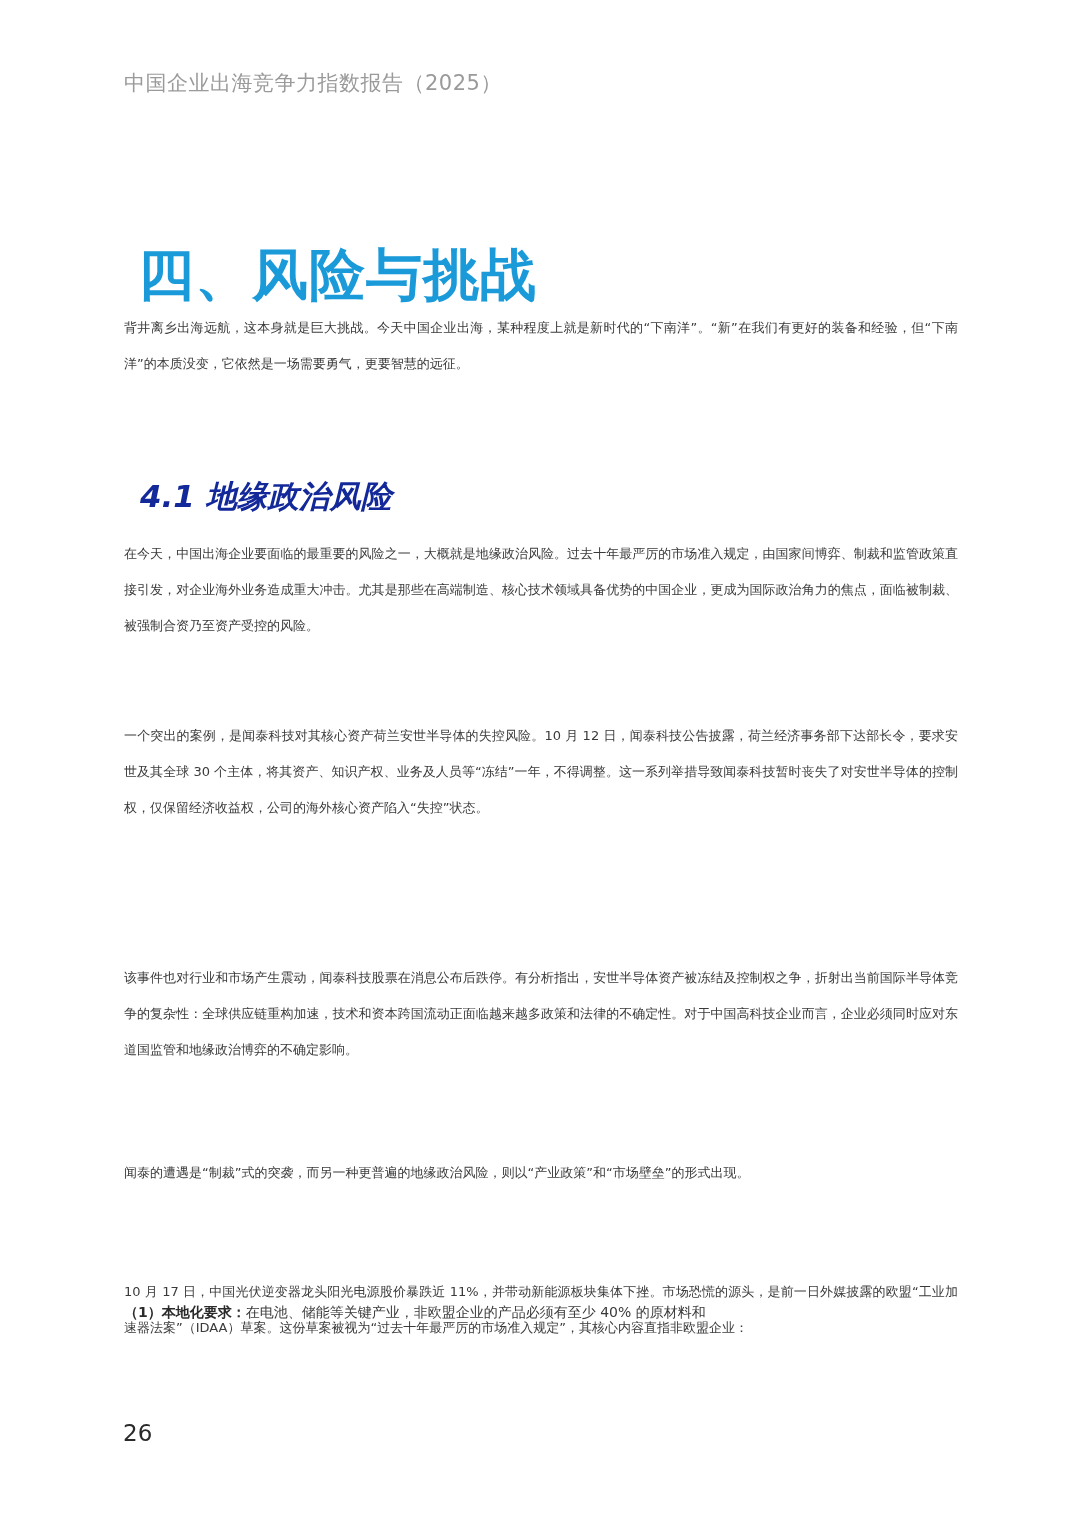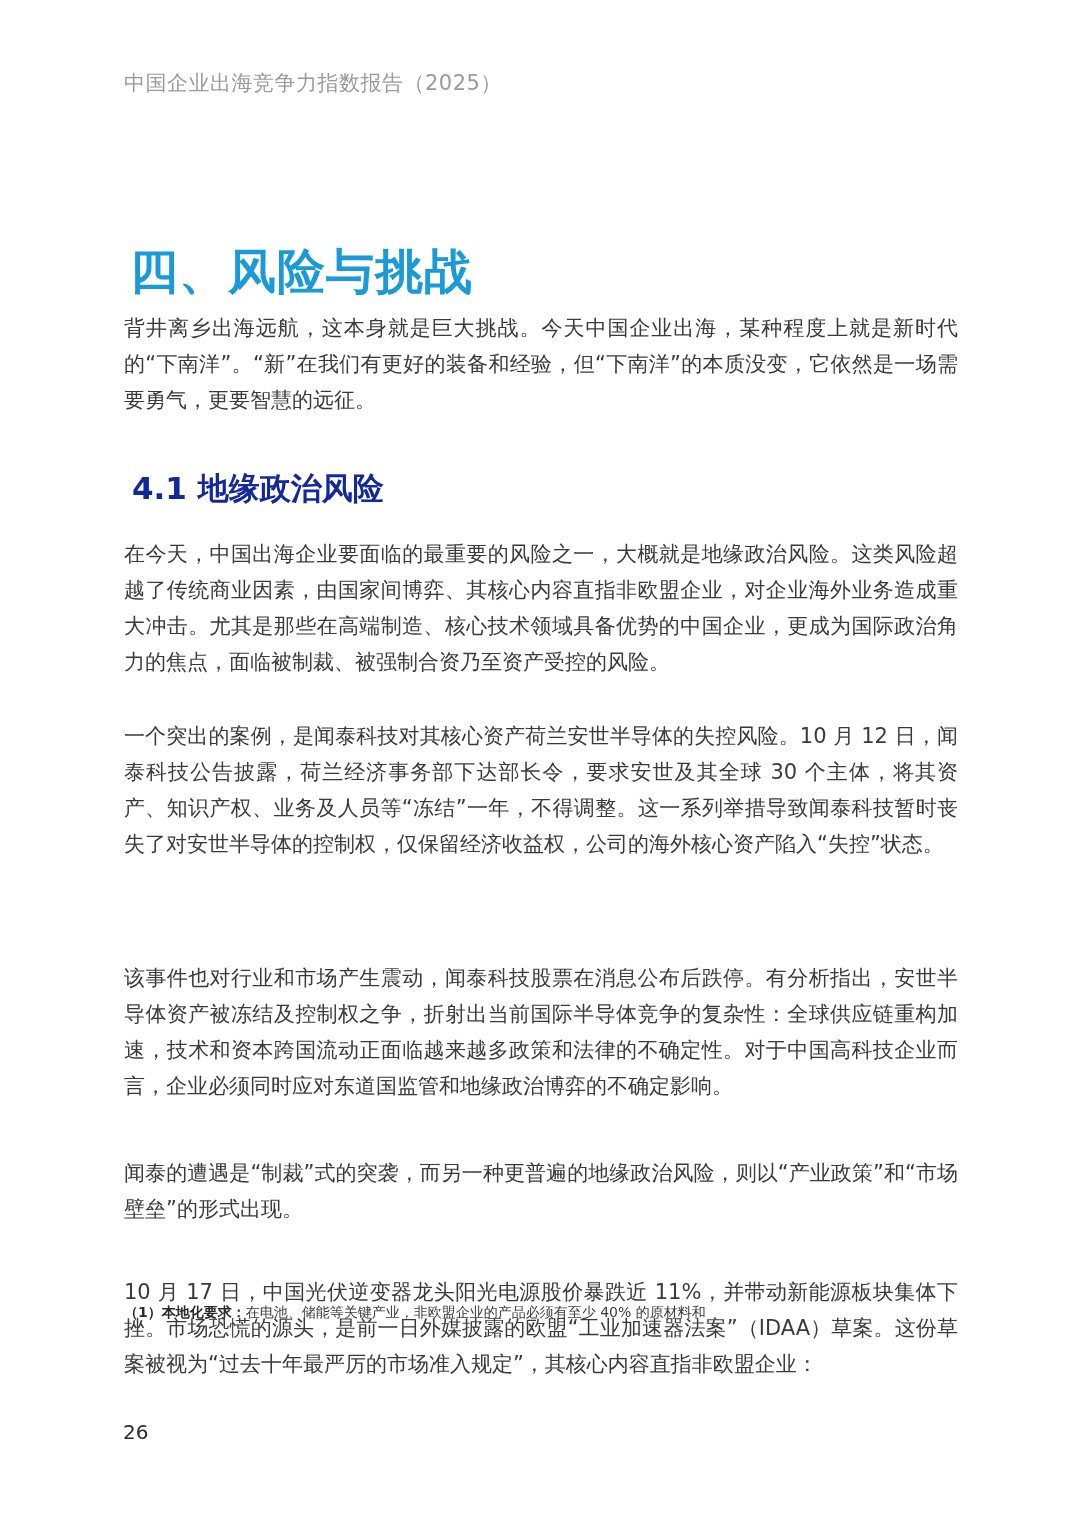--- a/index.html
+++ b/index.html
@@ -1,47 +1,47 @@
 <!DOCTYPE html>
 <html><head>
 <meta charset="utf-8">
 <style>
   html, body { margin: 0; padding: 0; background: #ffffff; }
   body { width: 1080px; height: 1527px; position: relative; overflow: hidden;
          font-family: "DejaVu Sans", "Liberation Sans", sans-serif; color: #3a3a3a; }
   .running-header { position: absolute; left: 124px; top: 52px; font-size: 21px; color: #9a9a9a; letter-spacing: 0.5px; margin-top: 17px; }
-  .chapter-title { position: absolute; left: 122px; top: 228px; font-size: 48px; font-weight: bold; color: #1a9ad9; letter-spacing: 1px; margin: 8px; line-height: 70px; }
+  .chapter-title { position: absolute; left: 122px; top: 228px; font-size: 56px; font-weight: bold; color: #1a9ad9; letter-spacing: 1px; margin: 16px; line-height: 70px; font-family: Liberation Mono, monospace; }
   .intro { position: absolute; left: 124px; top: 310px; width: 834px; }
-  .section-title { position: absolute; left: 124px; top: 458px; font-size: 31px; font-weight: bold; color: #13299a; margin: 8px; line-height: 44px; }
-  .para { font-size: 21px; line-height: 36px; color: #3a3a3a; margin: 0; text-align: justify; }
+  .section-title { position: absolute; left: 124px; top: 458px; font-size: 31px; font-weight: bold; color: #13299a; margin: 16px; line-height: 44px; font-style: italic; }
+  .para { font-size: 13px; line-height: 36px; color: #3a3a3a; margin: 0; text-align: justify; }
   .block { position: absolute; left: 124px; width: 834px; }
   .b1 { top: 536px; }
   .b2 { top: 718px; }
   .b3 { top: 936px; margin-top: 24px; }
   .b4 { top: 1118px; margin-top: 37px; }
   .b5 { top: 1274px; }
   .list-item { position: absolute; left: 124px; top: 1296px; width: 840px; font-size: 14px; line-height: 32px; color: #3a3a3a; white-space: nowrap; }
   .list-item .lbl { font-weight: bold; color: #2a2a2a; }
-  .page-number { position: absolute; left: 123px; top: 1420px; font-size: 20px; color: #2a2a2a; }
+  .page-number { position: absolute; left: 123px; top: 1420px; font-size: 23px; color: #2a2a2a; }
 </style>
 </head>
 <body>
 
 <div class="running-header">中国企业出海竞争力指数报告（2025）</div>
 
 <h1 class="chapter-title">四、风险与挑战</h1>
 
 <div class="intro">
   <p class="para">背井离乡出海远航，这本身就是巨大挑战。今天中国企业出海，某种程度上就是新时代的“下南洋”。“新”在我们有更好的装备和经验，但“下南洋”的本质没变，它依然是一场需要勇气，更要智慧的远征。</p>
 </div>
 
 <h2 class="section-title">4.1 地缘政治风险</h2>
 
 <div class="block b1">
-  <p class="para">在今天，中国出海企业要面临的最重要的风险之一，大概就是地缘政治风险。这类风险超越了传统商业因素，由国家间博弈、其核心内容直指非欧盟企业，对企业海外业务造成重大冲击。尤其是那些在高端制造、核心技术领域具备优势的中国企业，更成为国际政治角力的焦点，面临被制裁、被强制合资乃至资产受控的风险。</p>
+  <p class="para">在今天，中国出海企业要面临的最重要的风险之一，大概就是地缘政治风险。过去十年最严厉的市场准入规定，由国家间博弈、制裁和监管政策直接引发，对企业海外业务造成重大冲击。尤其是那些在高端制造、核心技术领域具备优势的中国企业，更成为国际政治角力的焦点，面临被制裁、被强制合资乃至资产受控的风险。</p>
 </div>
 <div class="block b2">
   <p class="para">一个突出的案例，是闻泰科技对其核心资产荷兰安世半导体的失控风险。10 月 12 日，闻泰科技公告披露，荷兰经济事务部下达部长令，要求安世及其全球 30 个主体，将其资产、知识产权、业务及人员等“冻结”一年，不得调整。这一系列举措导致闻泰科技暂时丧失了对安世半导体的控制权，仅保留经济收益权，公司的海外核心资产陷入“失控”状态。</p>
 </div>
 <div class="block b3">
   <p class="para">该事件也对行业和市场产生震动，闻泰科技股票在消息公布后跌停。有分析指出，安世半导体资产被冻结及控制权之争，折射出当前国际半导体竞争的复杂性：全球供应链重构加速，技术和资本跨国流动正面临越来越多政策和法律的不确定性。对于中国高科技企业而言，企业必须同时应对东道国监管和地缘政治博弈的不确定影响。</p>
 </div>
 <div class="block b4">
   <p class="para">闻泰的遭遇是“制裁”式的突袭，而另一种更普遍的地缘政治风险，则以“产业政策”和“市场壁垒”的形式出现。</p>
 </div>

